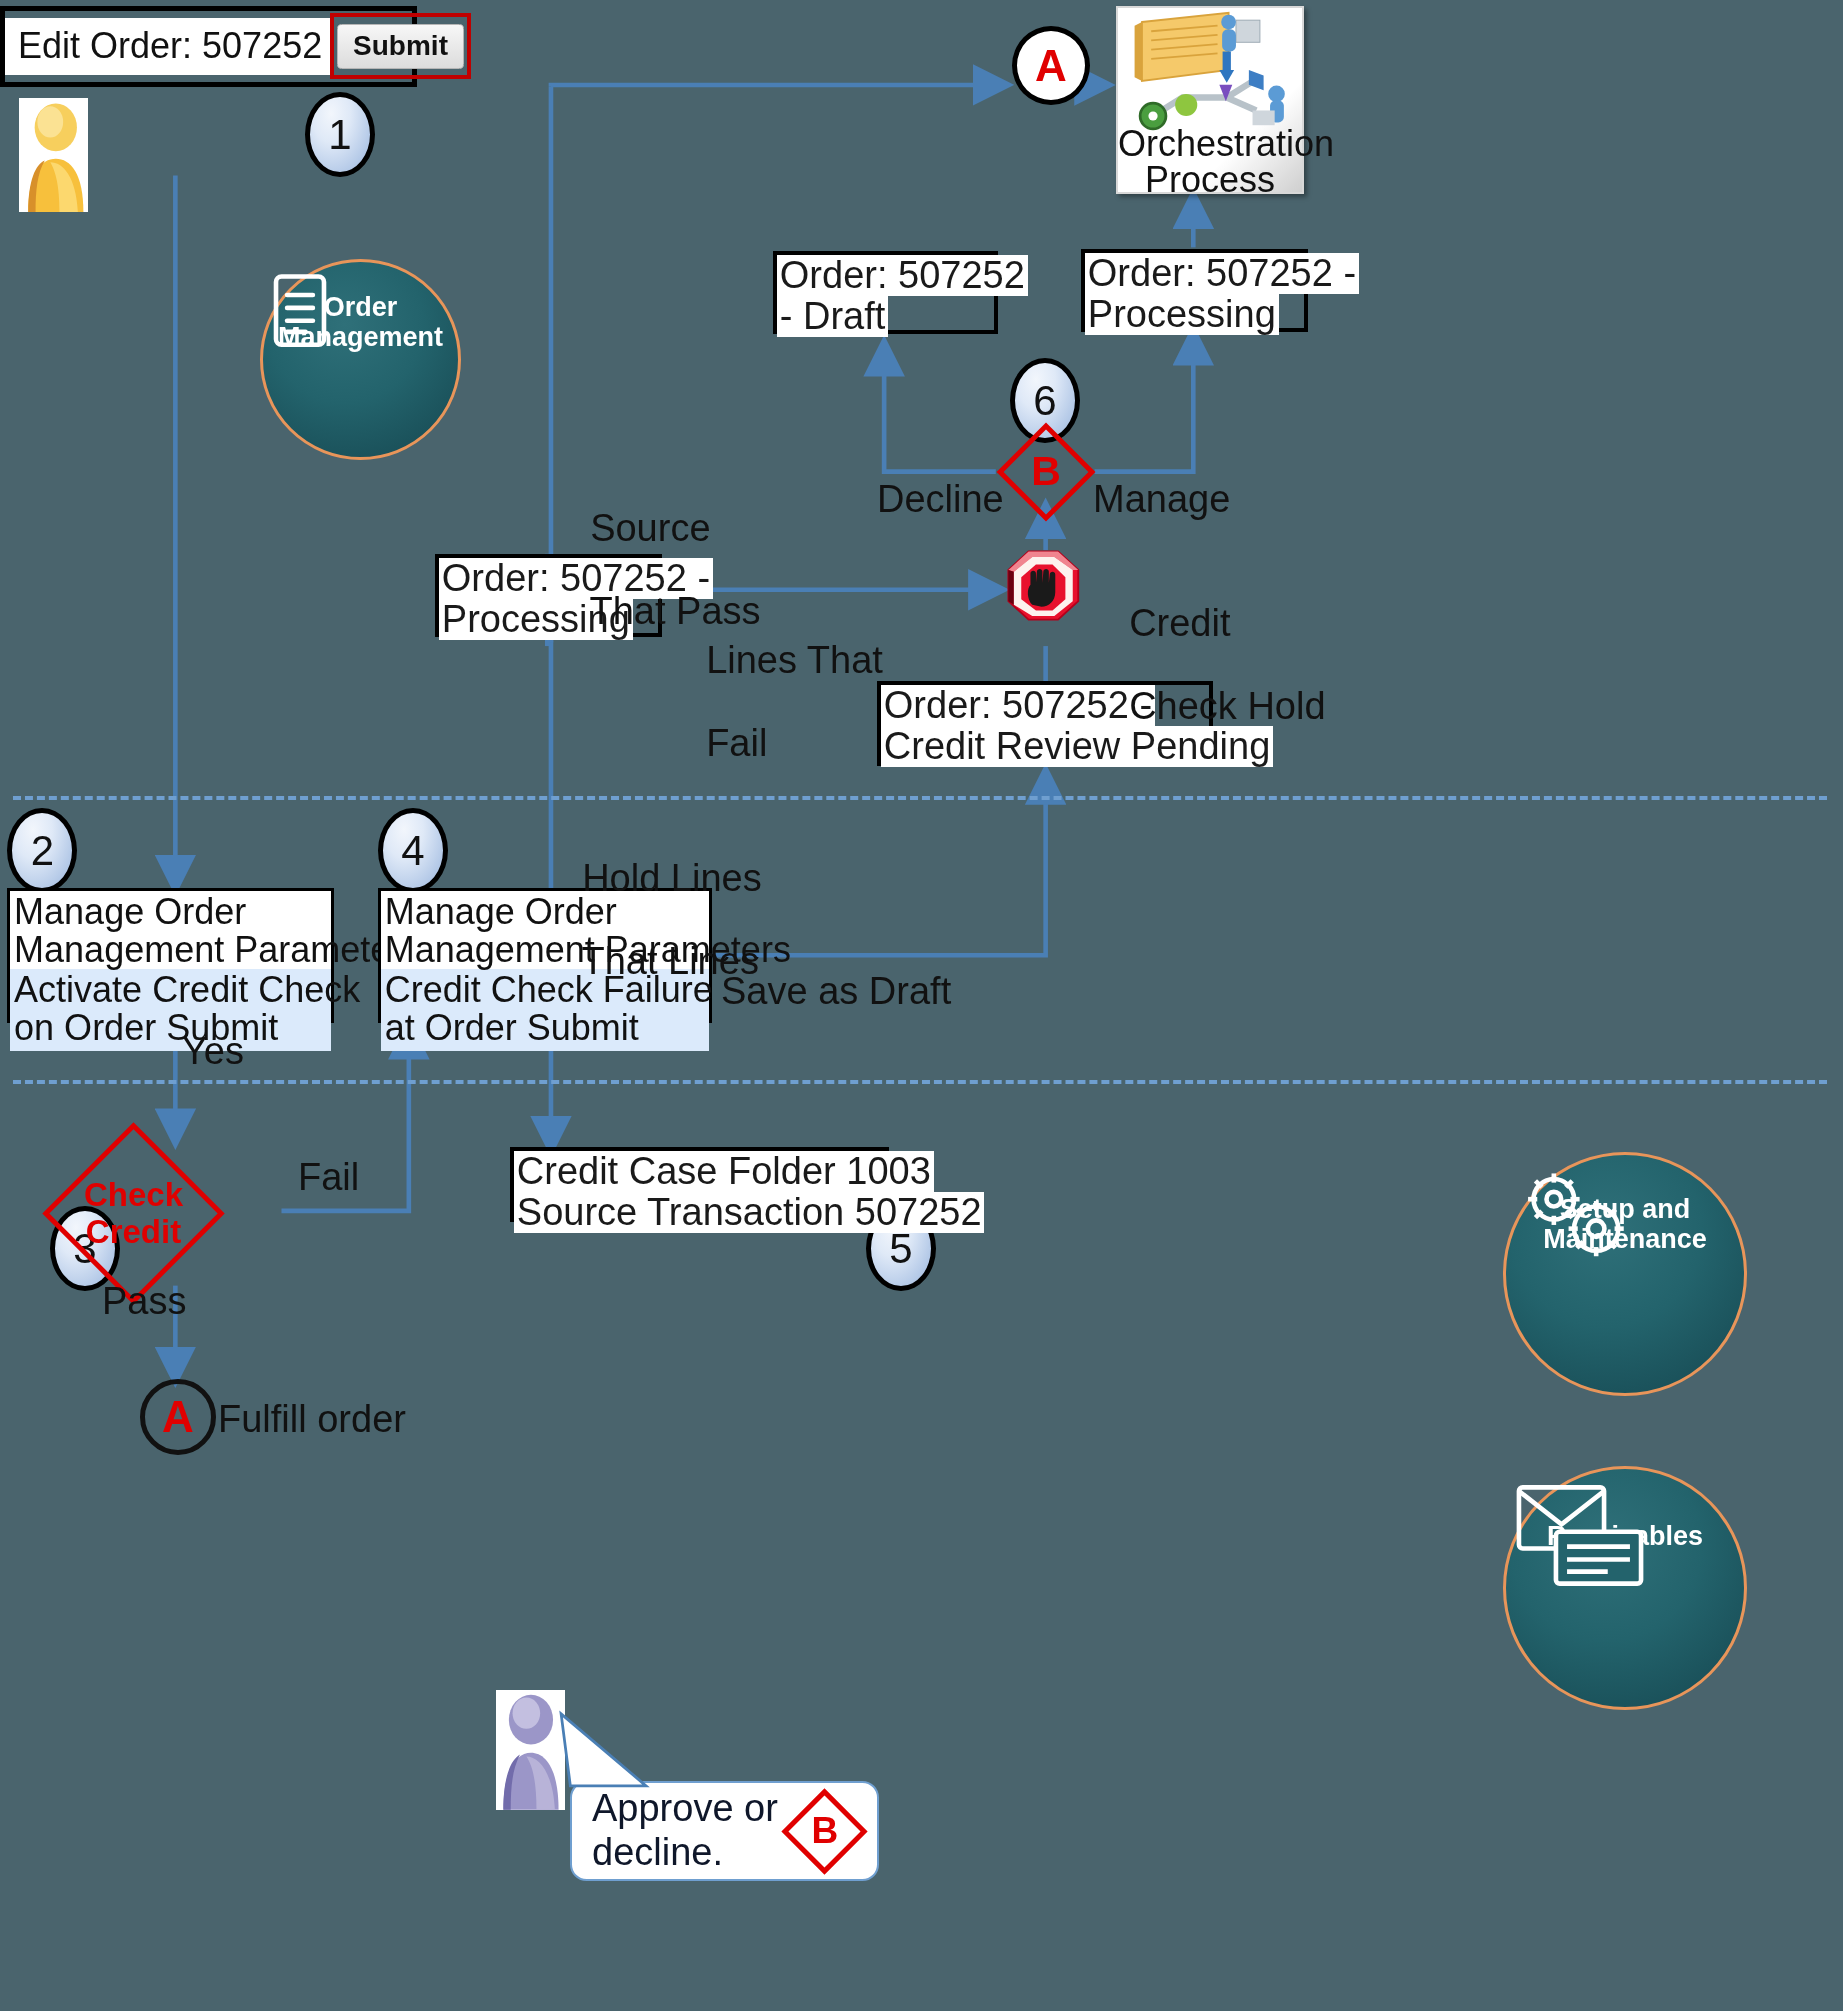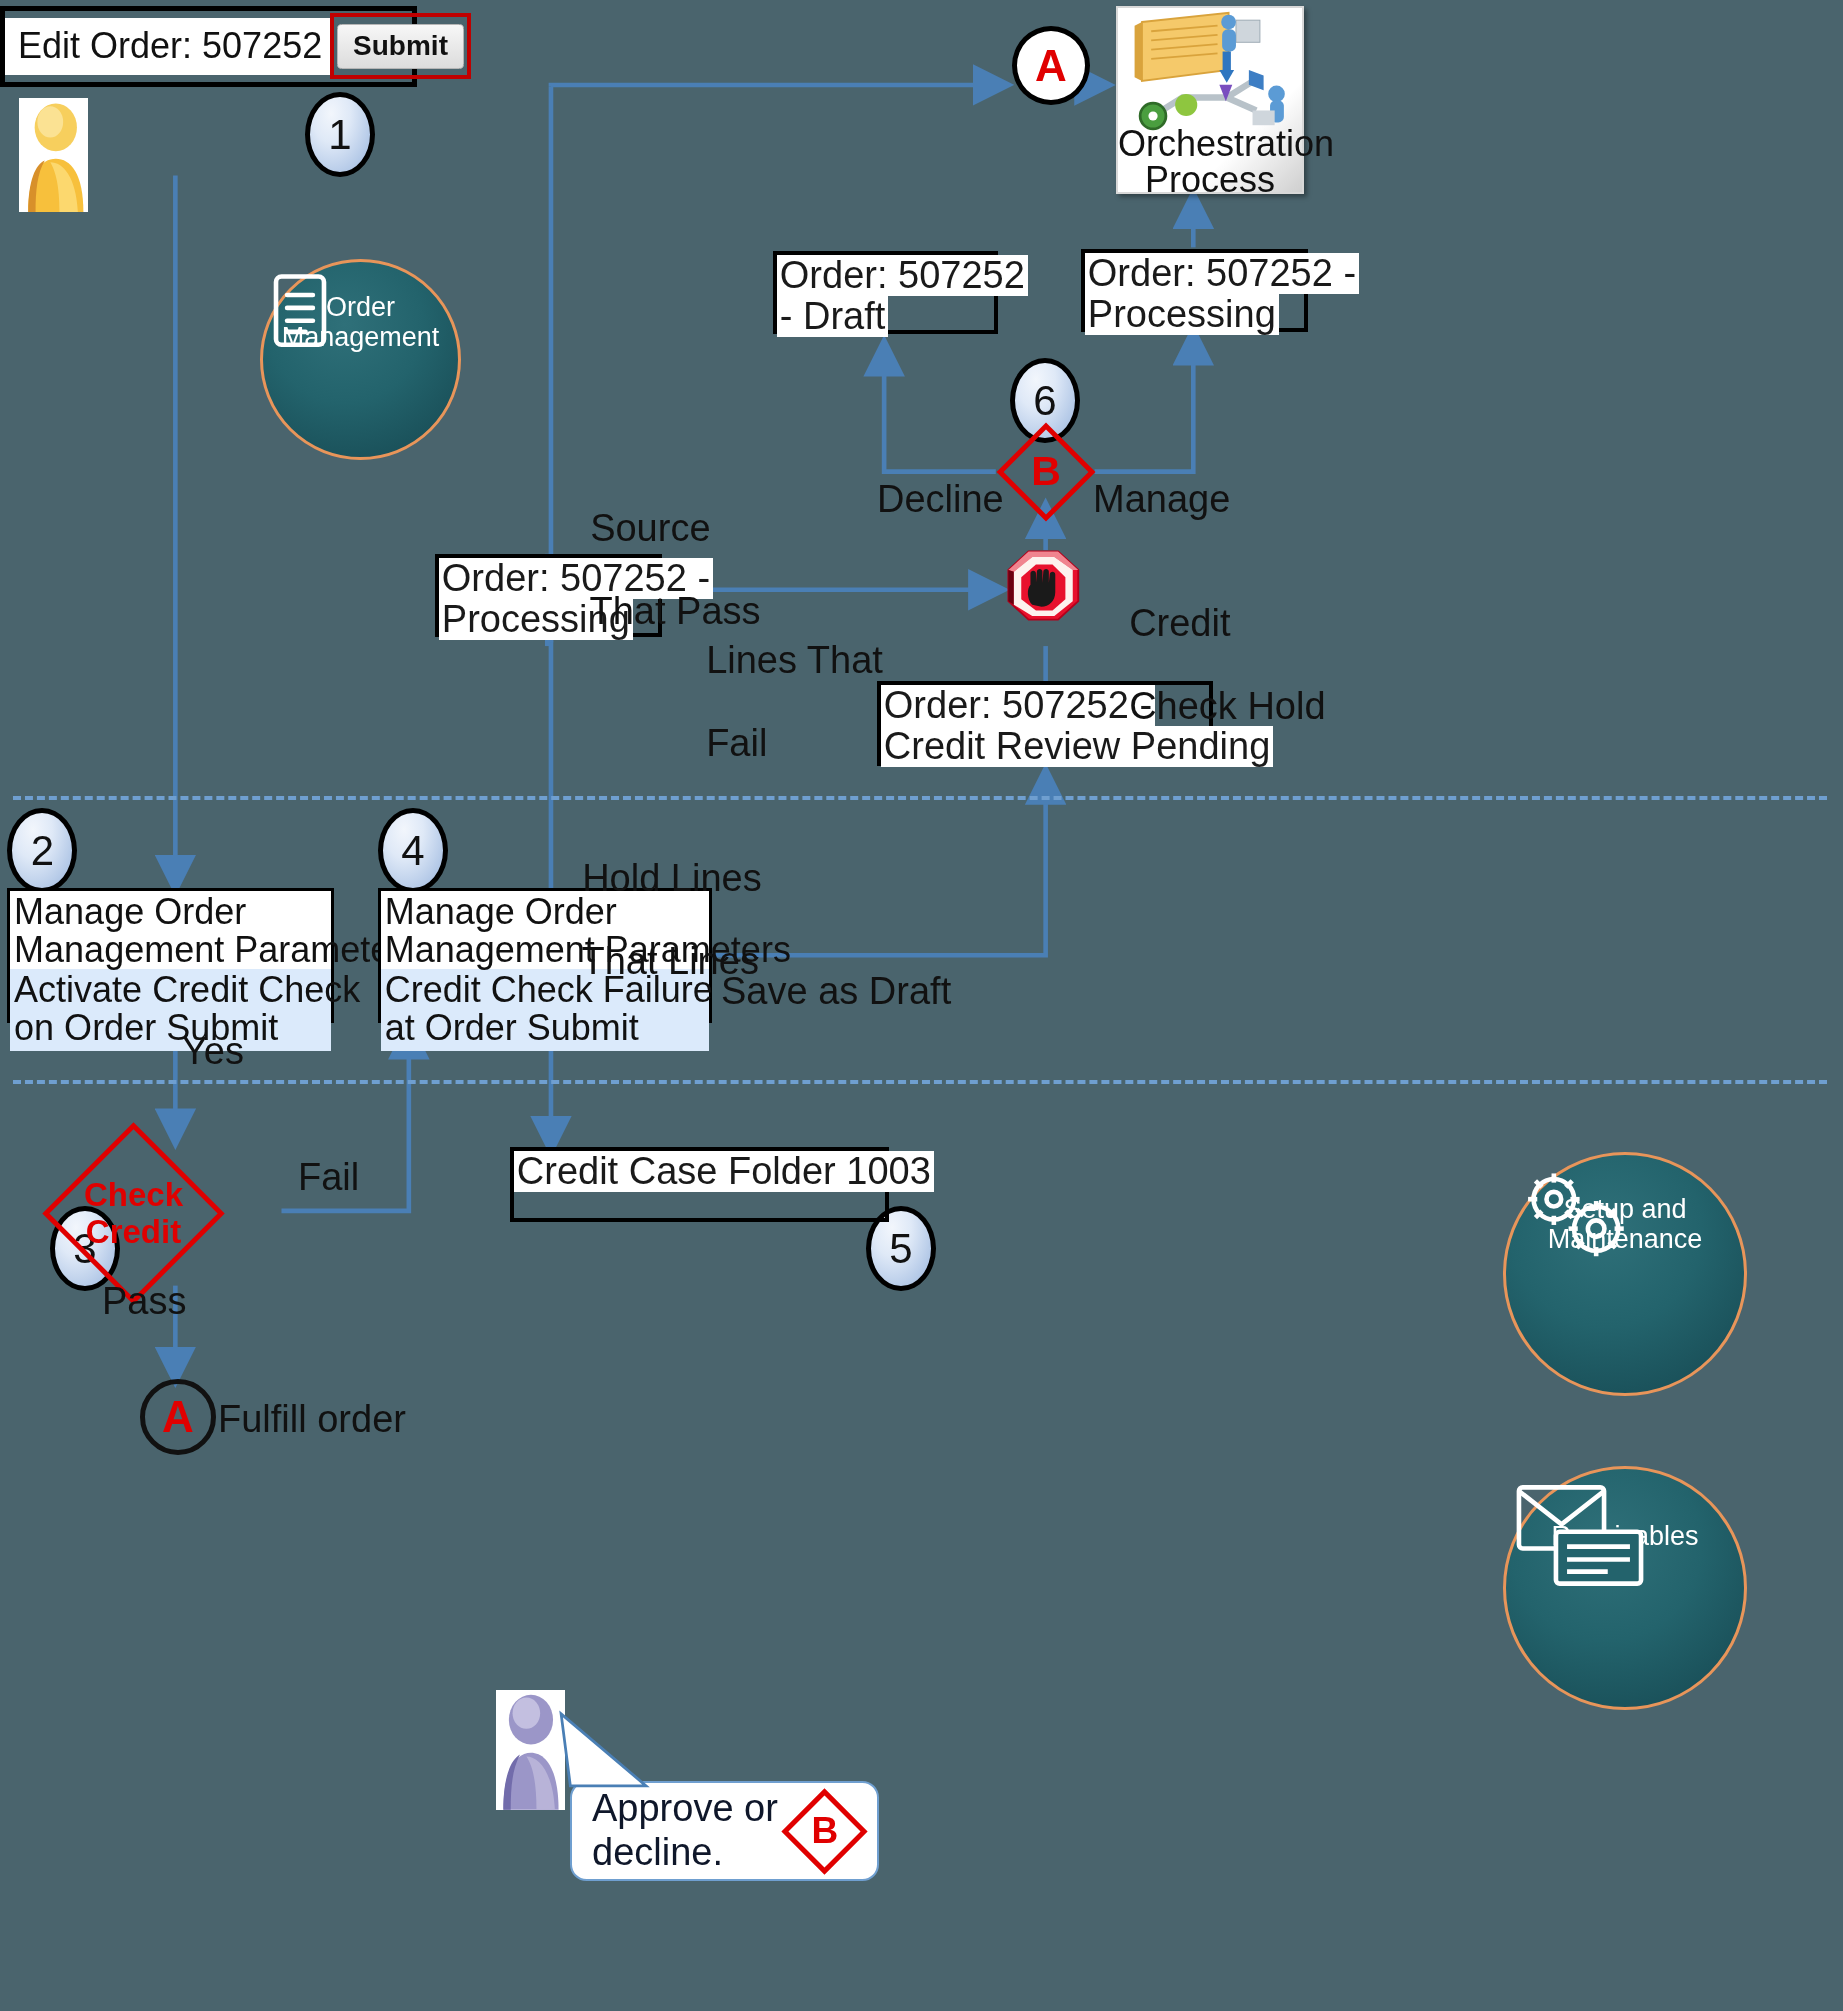--- a/index.html
+++ b/index.html
@@ -79,21 +79,21 @@
   }
   
   .prodcircle{
     position:absolute;border-radius:50%;
     background:radial-gradient(circle at 42% 32%,#2f7079 0%,#23636c 45%,#15464f 100%);
     border:3.7px solid #e8955a;
     display:flex;flex-direction:column;align-items:center;
     box-sizing:border-box;color:#fff;
   }
   .prodcircle .ptitle{
-    font-size:27px;font-weight:normal;text-align:center;line-height:1.12;
+    font-size:27px;font-weight:bold;text-align:center;line-height:1.12;
     margin-top:29.5px;
   }
   
   .parambox{
     position:absolute;border:3.7px solid #000;background:#fff;box-sizing:border-box;
   }
   .parambox .head{
     color:#111;font-size:36px;line-height:1.06;padding:1.8px 3.7px 0 3.7px;white-space:nowrap;
   }
   .parambox .val{
@@ -313,20 +313,21 @@
   <span class="ln">Processing</span>
 </div>
 
 <div class="statusbox" style="left:877px;top:681px;width:336px;height:85px;">
   <span class="ln">Order: 507252 -</span>
   <span class="ln">Credit Review Pending</span>
 </div>
 
 <div class="statusbox" style="left:510px;top:1147px;width:379px;height:75px;">
   <span class="ln">Credit Case Folder 1003</span>
+  <span class="ln">Source Transaction 507252</span>
 </div>
 
 <div class="abs" style="left:1001px;top:546px;">
   <svg width="92" height="103" viewBox="0 0 100 112">
     <polygon points="30,6 62,6 84,26 84,60 62,80 30,80 8,60 8,26" fill="#e8112d" stroke="#b3001b" stroke-width="2"></polygon>
     <polygon points="30,6 62,6 84,26 78,26 58,12 34,12 14,28 8,26" fill="#f0848f"></polygon>
     <polygon points="8,26 14,28 14,64 8,60" fill="#6b0010"></polygon>
     <polygon points="14,28 34,12 58,12 78,26 78,60 58,76 34,76 14,64" fill="#fdf2ee"></polygon>
     <polygon points="22,34 38,20 56,20 70,34 70,58 56,70 38,70 22,58" fill="#e8112d"></polygon>
     <path d="M34,64 C28,58 28,46 32,42 L32,30 C32,26 38,26 38,30 L38,40 L39,28 C39,24 45,24 45,28 L45,40 L46,28 C46,24 52,24 52,28 L52,40 L53,31 C53,27 59,27 59,31 L59,50 C59,60 52,66 44,66 Z" fill="#1a1a1a"></path>

